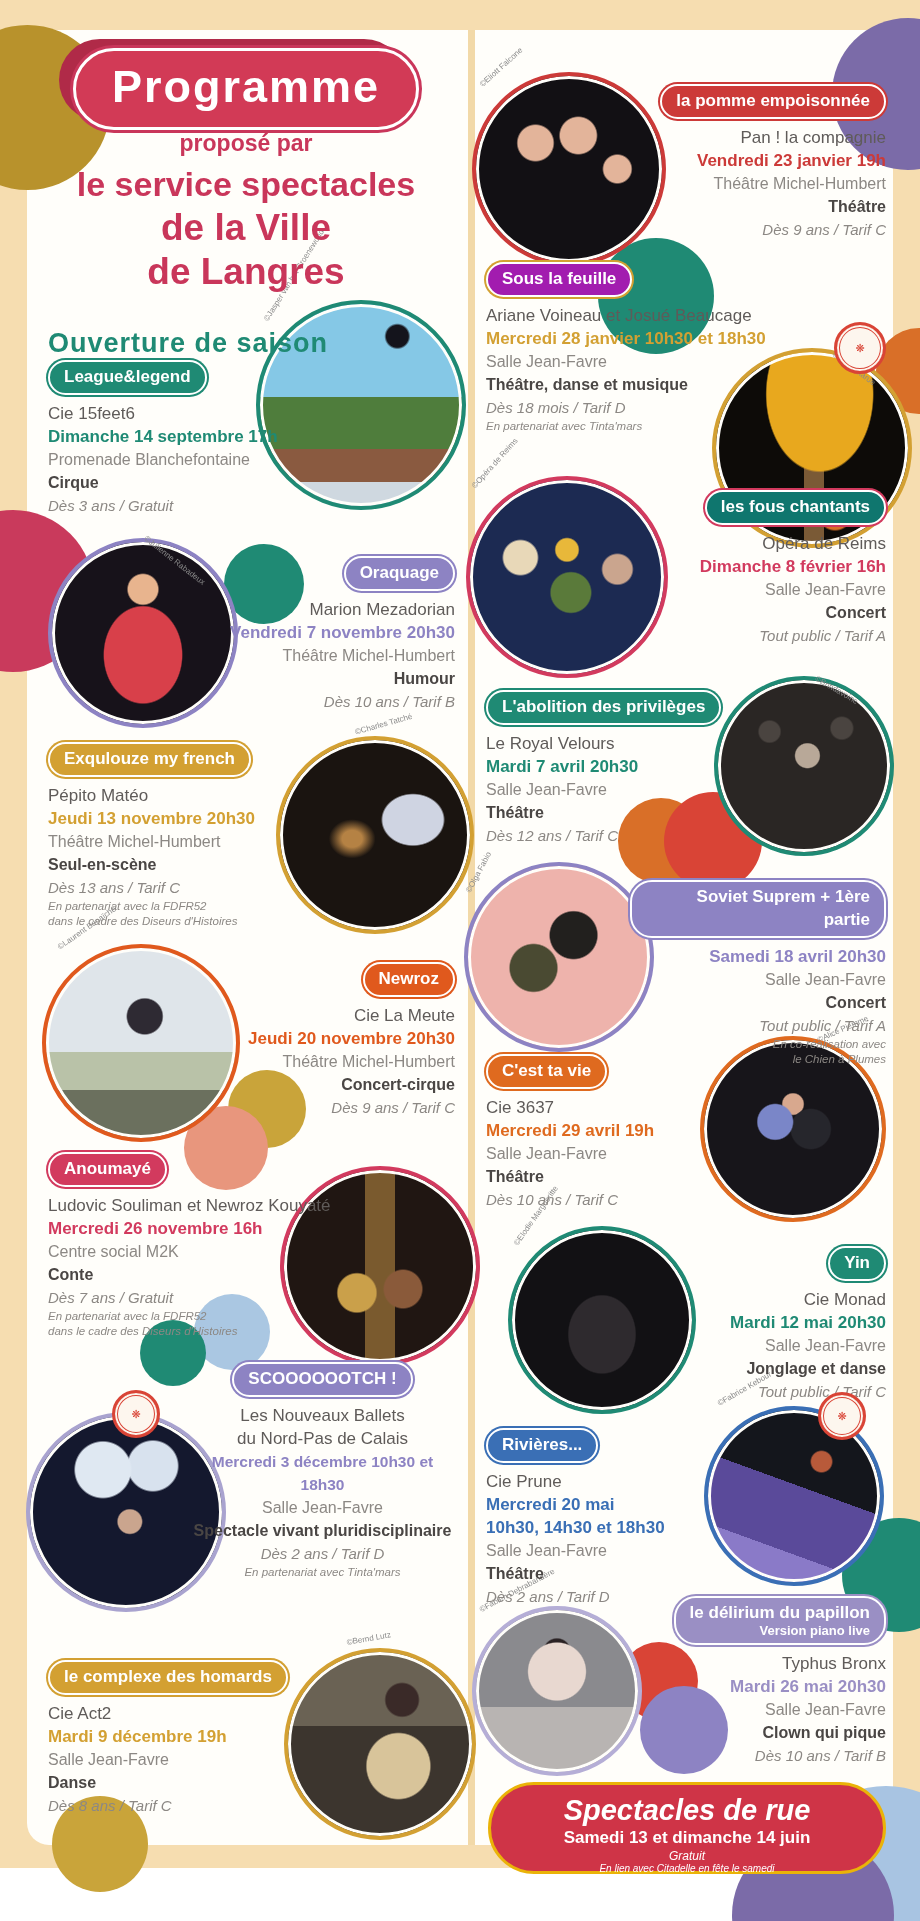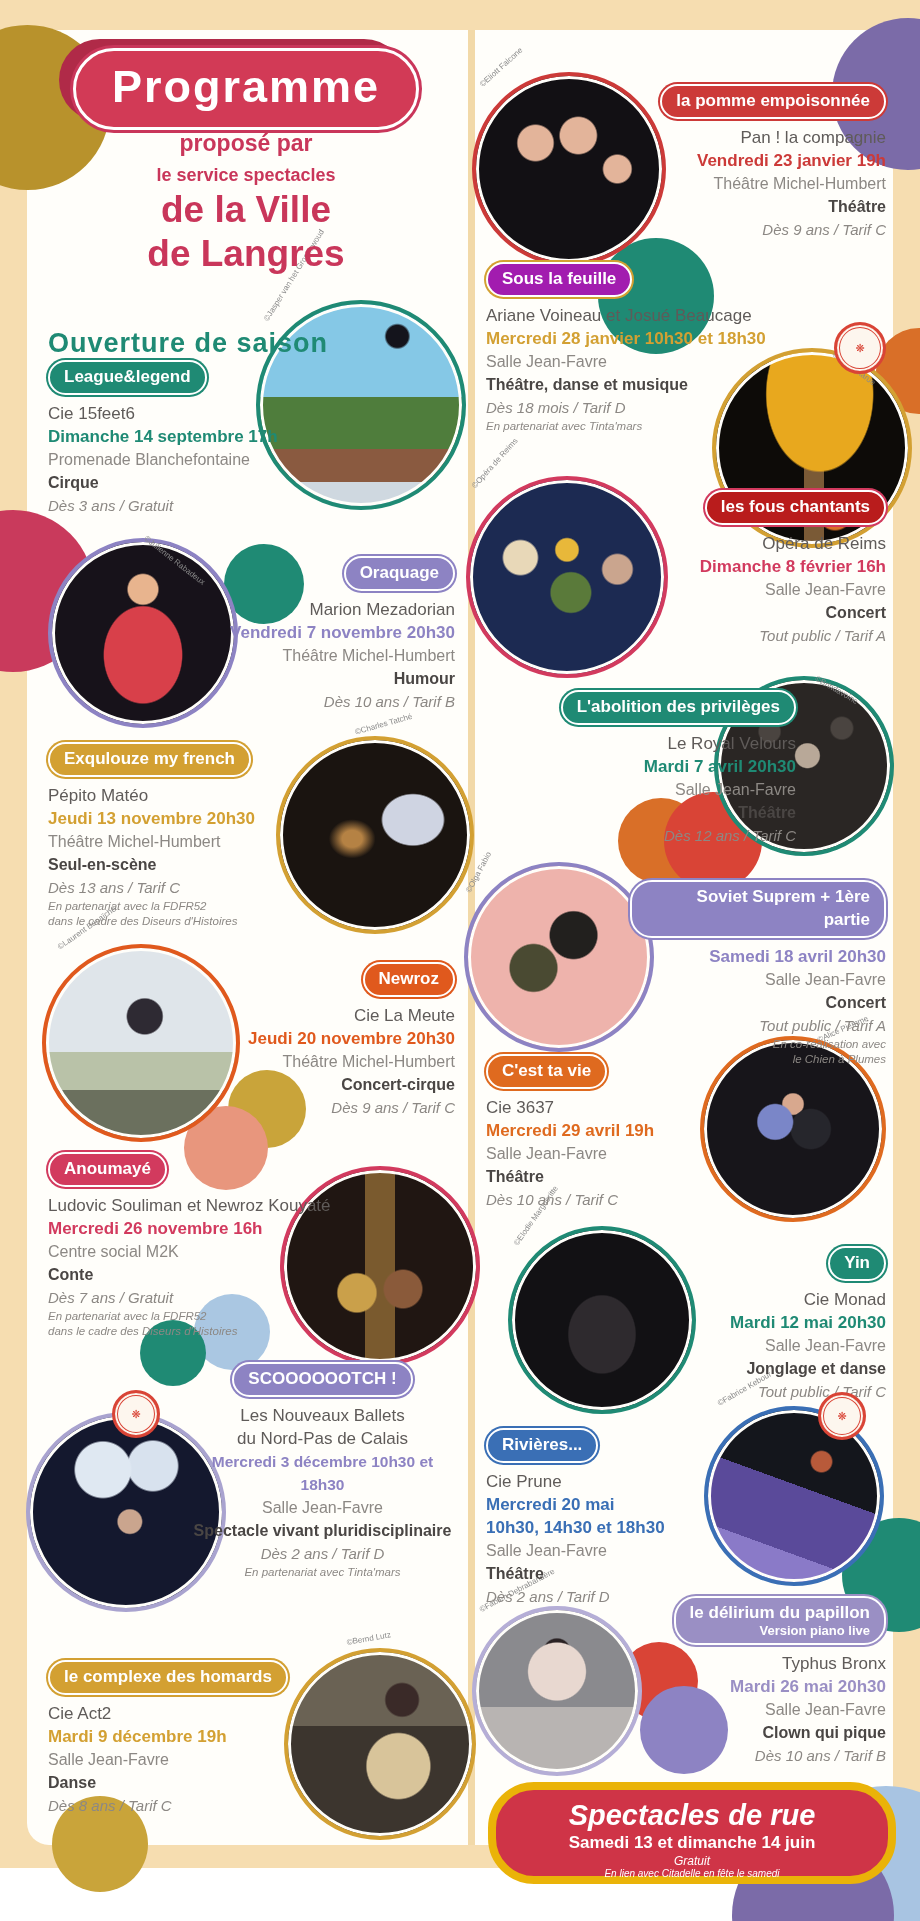--- a/index.html
+++ b/index.html
@@ -8,21 +8,21 @@
   .frame{position:absolute;left:0;top:0;width:920px;height:1868px;background:#f6ddb0;}
   .panel{position:absolute;left:27px;top:30px;width:866px;height:1815px;background:#fffefa;border-radius:22px;}
   .divider{position:absolute;left:468px;top:30px;width:7px;height:1815px;background:#f2d9a8;z-index:1;}
   .circle{position:absolute;border-radius:50%;}
   
   .header{position:absolute;left:40px;top:48px;width:412px;text-align:center;z-index:3;}
   .prog-badge{display:inline-block;background:#d23a56;color:#fff;font-size:45px;font-weight:bold;
       letter-spacing:2px;padding:10px 36px 14px;border-radius:48px;border:3px solid #fff;
       box-shadow:0 0 0 3px #c9365a,-14px -9px 0 0 #b02a48;}
   .script1{color:#c9365a;font-weight:bold;font-size:23px;}
-  .script2{color:#c9365a;font-weight:bold;font-size:18px;margin-top:8px;}
+  .script2{color:#c9365a;font-weight:bold;font-size:34px;margin-top:8px;}
   .script3{color:#c9365a;font-weight:bold;font-size:37px;margin-top:4px;line-height:40px;}
   .season-heading{position:absolute;left:48px;top:328px;color:#1f8a74;font-weight:bold;
       font-size:27px;letter-spacing:1px;z-index:3;}
   
   .event-block{position:absolute;z-index:3;line-height:23px;}
   .badge{display:inline-block;color:#fff;font-weight:bold;font-size:17px;padding:3px 14px 5px;
       border-radius:22px;border:2px solid #fff;margin-bottom:7px;}
   .badge .sub{display:block;font-size:13px;line-height:14px;text-align:right;}
   .l-company{font-size:17px;color:#5f5b59;}
   .l-date{font-size:17px;font-weight:bold;}
@@ -30,21 +30,21 @@
   .l-genre{font-size:16px;font-weight:bold;color:#4a4644;}
   .l-aud{font-size:15px;font-style:italic;color:#8c8884;}
   .l-partner{font-size:11.5px;font-style:italic;color:#8c8884;line-height:15px;}
   .photo{position:absolute;border-radius:50%;z-index:2;box-shadow:inset 0 0 0 3px #fffefa;}
   .credit{position:absolute;font-size:8px;color:#8a8a8a;white-space:nowrap;}
   .stamp{position:absolute;border-radius:50%;background:#fdf6ee;border:3px solid #d94436;z-index:4;
       display:flex;align-items:center;justify-content:center;color:#d94436;font-size:11px;
       box-shadow:inset 0 0 0 2px #fdf6ee,inset 0 0 0 3px #d94436;}
   
   .street{position:absolute;left:488px;top:1782px;width:392px;height:86px;background:#cf3447;
-      border:8px solid #eab308;border-radius:46px;z-index:3;text-align:center;color:#fff;}
+      border:3px solid #eab308;border-radius:46px;z-index:3;text-align:center;color:#fff;}
   .street .t1{font-size:29px;font-weight:bold;font-style:italic;margin-top:9px;}
   .street .t2{font-size:17px;font-weight:bold;margin-top:1px;}
   .street .t3{font-size:12px;font-style:italic;margin-top:1px;}
   .street .t4{font-size:10px;font-style:italic;}
 </style>
 </head>
 <body>
 
 <div class="poster">
   <div class="frame"></div>
@@ -135,28 +135,28 @@
       <div class="event-block" style="left: 486px; top: 262px; width: 420px; text-align: left;">
         <div><span class="badge" style="background: #a21caf; box-shadow: rgb(211, 160, 50) 0px 0px 0px 2px;"><span>Sous la feuille</span></span></div>
         <div class="l-company">Ariane Voineau et Josué Beaucage</div>
         <div class="l-date" style="color: rgb(211, 160, 50);">Mercredi 28 janvier 10h30 et 18h30</div>
         <div class="l-venue">Salle Jean-Favre</div>
         <div class="l-genre">Théâtre, danse et musique</div>
         <div class="l-aud">Dès 18 mois / Tarif D</div>
         <div class="l-partner">En partenariat avec Tinta'mars</div>
       </div>
       <div class="event-block" style="left: 650px; top: 490px; width: 236px; text-align: right;">
-        <div><span class="badge" style="background: #b91c1c; box-shadow: rgb(210, 58, 94) 0px 0px 0px 2px; margin-left: 16px;"><span>les fous chantants</span></span></div>
+        <div><span class="badge" style="background: #0f766e; box-shadow: rgb(210, 58, 94) 0px 0px 0px 2px; margin-left: 16px;"><span>les fous chantants</span></span></div>
         <div class="l-company">Opéra de Reims</div>
         <div class="l-date" style="color: rgb(210, 58, 94);">Dimanche 8 février 16h</div>
         <div class="l-venue">Salle Jean-Favre</div>
         <div class="l-genre">Concert</div>
         <div class="l-aud">Tout public / Tarif A</div>
       </div>
-      <div class="event-block" style="left: 486px; top: 690px; width: 310px; text-align: right;">
+      <div class="event-block" style="left: 486px; top: 690px; width: 310px; text-align: left;">
         <div><span class="badge" style="background: rgb(31, 138, 116); box-shadow: rgb(31, 138, 116) 0px 0px 0px 2px;"><span>L'abolition des privilèges</span></span></div>
         <div class="l-company">Le Royal Velours</div>
         <div class="l-date" style="color: rgb(31, 138, 116);">Mardi 7 avril 20h30</div>
         <div class="l-venue">Salle Jean-Favre</div>
         <div class="l-genre">Théâtre</div>
         <div class="l-aud">Dès 12 ans / Tarif C</div>
       </div>
       <div class="event-block" style="left: 630px; top: 880px; width: 256px; text-align: right;">
         <div><span class="badge" style="background: rgb(141, 131, 195); box-shadow: rgb(141, 131, 195) 0px 0px 0px 2px;"><span>Soviet Suprem + 1ère partie</span></span></div>
         <div class="l-date" style="color: rgb(141, 131, 195);">Samedi 18 avril 20h30</div>

